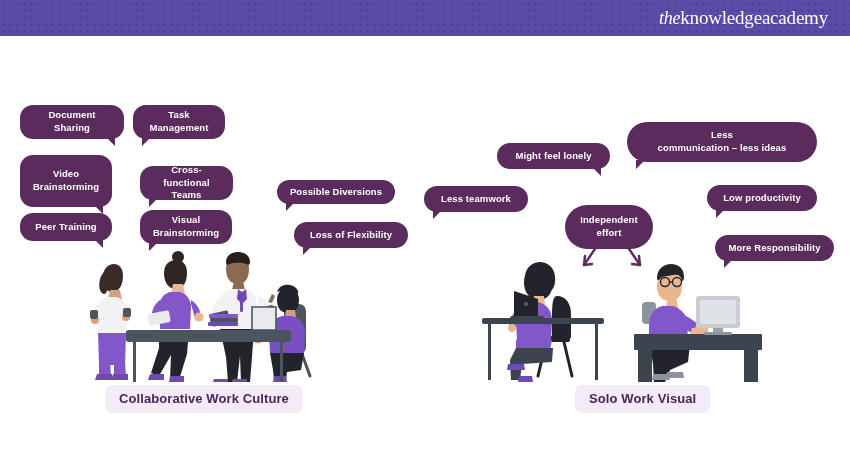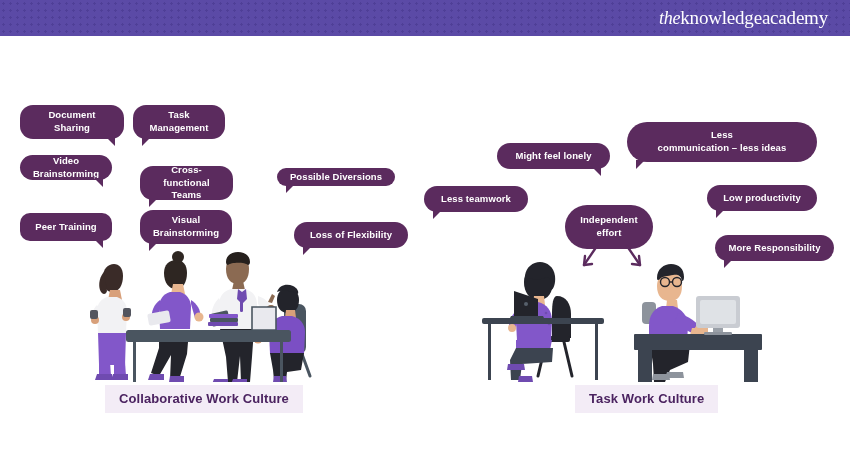--- a/index.html
+++ b/index.html
@@ -62,21 +62,21 @@
   }
   .bubble.tail-none::after { display: none; }
 
   
   .caption {
     position: absolute;
     background: #f3ecf6;
     color: #4b2360;
     font-size: 13px;
     font-weight: bold;
-    border-radius: 0;
+    border-radius: 7px;
     padding: 6px 14px 7px;
     white-space: nowrap;
     letter-spacing: .1px;
   }
 
   
   .arrows { position: absolute; left: 565px; top: 243px; }
 
   
   .illo { position: absolute; }
@@ -99,46 +99,46 @@
     </span>
   </div>
 
   <div class="bubble tail-bl" style="left:133px; top:105px; width:92px; height:34px;">
     <span>
       <span>Task</span><br>
       <span>Management</span>
     </span>
   </div>
 
-  <div class="bubble tail-br" style="left:20px; top:155px; width:92px; height:25px;">
+  <div class="bubble tail-br" style="left:20px; top:155px; width:92px; height:52px;">
     <span>
       <span>Video</span><br>
       <span>Brainstorming</span>
     </span>
   </div>
 
   <div class="bubble tail-bl" style="left:140px; top:166px; width:93px; height:34px;">
     <span>
       <span>Cross-functional</span><br>
       <span>Teams</span>
     </span>
   </div>
 
-  <div class="bubble tail-br" style="left:20px; top:213px; width:92px; height:28px;border-radius:10px;">
+  <div class="bubble tail-br" style="left:20px; top:213px; width:92px; height:28px;">
     <span>Peer Training</span>
   </div>
 
   <div class="bubble tail-bl" style="left:140px; top:210px; width:92px; height:34px;">
     <span>
       <span>Visual</span><br>
       <span>Brainstorming</span>
     </span>
   </div>
 
-  <div class="bubble tail-bl pill" style="left:277px; top:168px; width:118px; height:18px;text-align:center;">
+  <div class="bubble tail-bl pill" style="left:277px; top:180px; width:118px; height:24px;text-align:center;">
     <span>Possible Diversions</span>
   </div>
 
   <div class="bubble tail-bl pill" style="left:294px; top:222px; width:114px; height:26px;">
     <span>Loss of Flexibility</span>
   </div>
 
   <div class="bubble tail-bl pill" style="left:424px; top:186px; width:104px; height:26px;">
     <span>Less teamwork</span>
   </div>
@@ -337,15 +337,15 @@
     <g>
       <rect x="62" y="38" width="44" height="32" rx="3" fill="#c9ccd2"></rect>
       <rect x="66" y="42" width="36" height="24" rx="2" fill="#dfe2e6"></rect>
       <rect x="79" y="70" width="10" height="6" fill="#9aa0a8"></rect>
       <rect x="70" y="74" width="28" height="3" rx="1.2" fill="#8d939c"></rect>
     </g>
   </svg>
 
   <div class="caption" style="left:105px; top:385px;">Collaborative Work Culture</div>
 
-  <div class="caption" style="left:575px; top:385px;">Task Work Culture</div>
+  <div class="caption" style="left:575px; top:385px;">Solo Work Visual</div>
 
 </div>
 
 </body></html>

